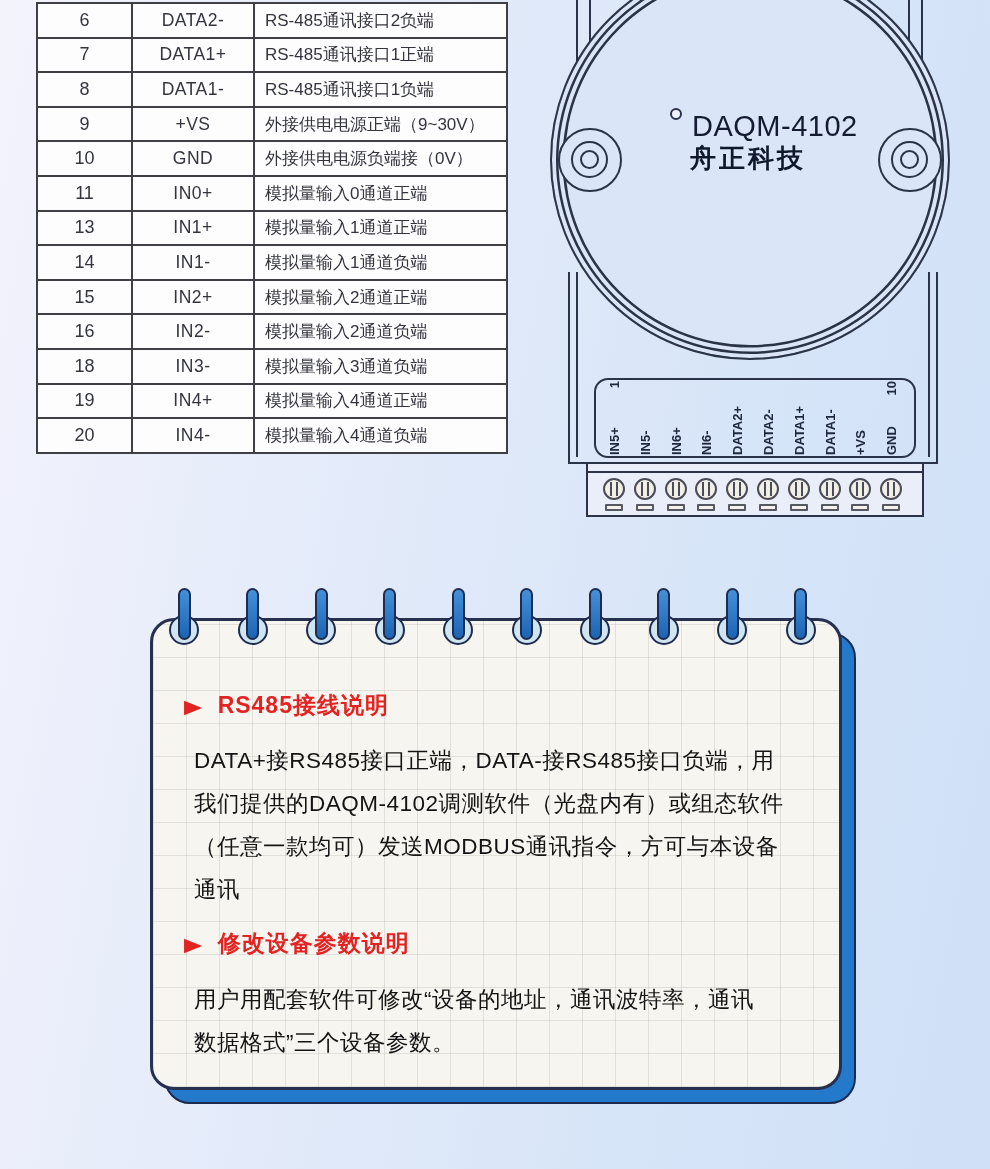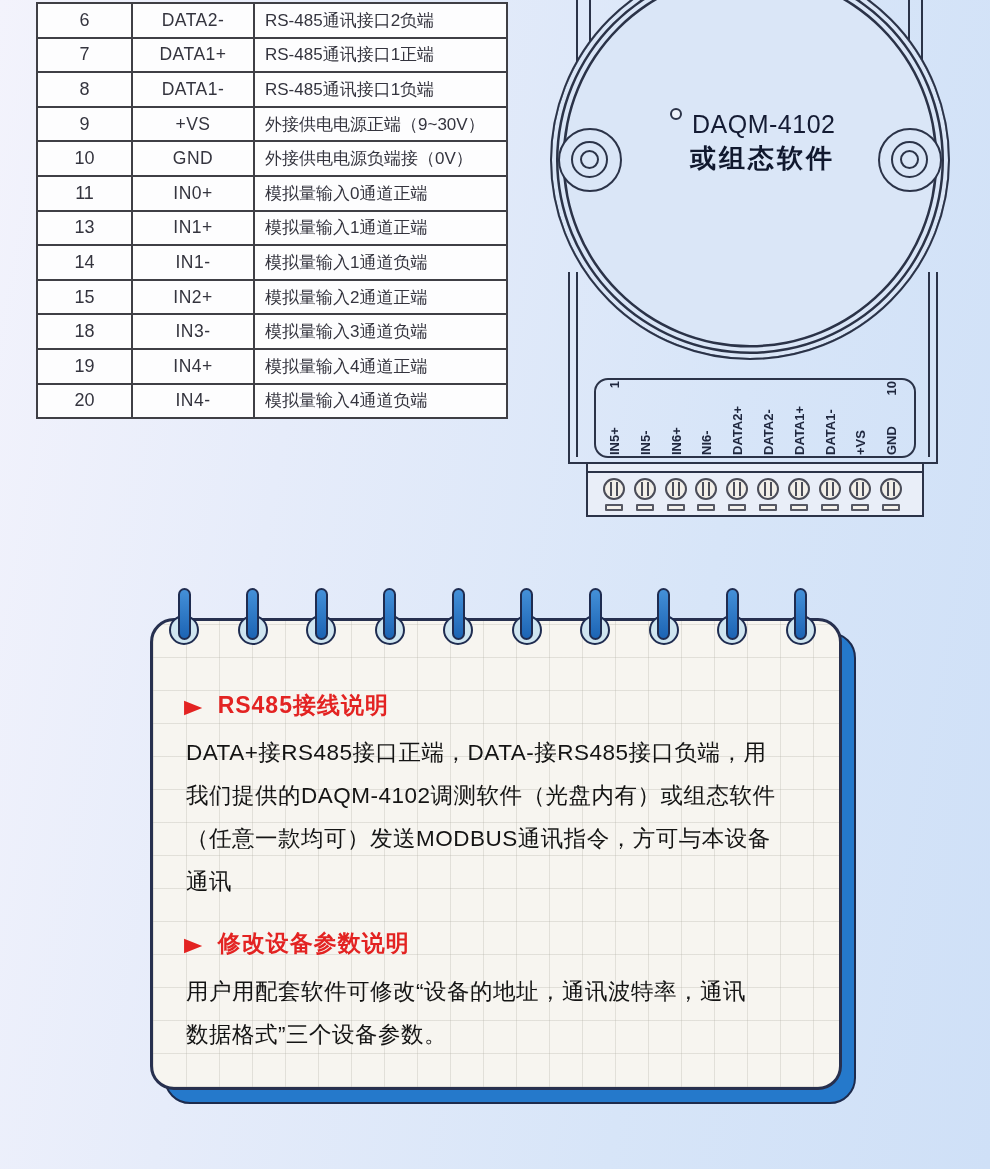--- a/index.html
+++ b/index.html
@@ -38,21 +38,21 @@
     position:absolute; left:568px; top:272px; width:370px; height:192px; box-sizing:border-box;
     border-left:2.5px solid var(--outline,#2b3348); border-right:2.5px solid var(--outline,#2b3348);
     border-bottom:2.5px solid var(--outline,#2b3348);
   }
   .body-rect-inner{
     position:absolute; left:6px; right:6px; top:0; bottom:5px;
     border-left:2px solid var(--outline,#2b3348); border-right:2px solid var(--outline,#2b3348);
   }
   .led{position:absolute; left:670px; top:108px; width:12px; height:12px; border-radius:50%;
        border:2.5px solid var(--outline,#2b3348); background:#eef3fb; box-sizing:border-box;}
-  .model{position:absolute; left:692px; top:110px; width:220px; font-size:25px; color:#141b33; letter-spacing:.5px;}
+  .model{position:absolute; left:692px; top:110px; width:220px; font-size:29px; color:#141b33; letter-spacing:.5px;}
   .brand{position:absolute; left:690px; top:141px; width:220px; font-size:26px; font-weight:bold; color:#10182e; letter-spacing:3px;}
   .screwhole{position:absolute; width:64px; height:64px; border-radius:50%;
              border:2.5px solid var(--outline,#2b3348); background:#dae6f7; box-sizing:border-box;}
   .screwhole .ring{position:absolute; left:11px; top:11px; width:37px; height:37px; border-radius:50%;
                    border:2.5px solid var(--outline,#2b3348); box-sizing:border-box;}
   .screwhole .hole{position:absolute; left:20px; top:20px; width:19px; height:19px; border-radius:50%;
                    border:2.5px solid var(--outline,#2b3348); box-sizing:border-box;}
   .sh-l{left:558px; top:128px;} .sh-r{left:878px; top:128px;}
   .tpanel{
     position:absolute; left:594px; top:378px; width:322px; height:80px; box-sizing:border-box;
@@ -89,21 +89,21 @@
   }
   .nb-rings{position:absolute; left:150px; top:585px; width:692px; height:70px;}
   .ring-circle{position:absolute; top:30px; width:30px; height:30px; border-radius:50%;
                background:#cfe5f0; border:2.5px solid #1f2c50; box-sizing:border-box;}
   .ring-stem{position:absolute; top:3px; width:13px; height:52px; border-radius:7px;
              background:linear-gradient(180deg,#4490d8,#1c64b4); border:2px solid #1f2c50; box-sizing:border-box;}
   .nb-h{position:absolute; left:186px; display:flex; align-items:center; gap:16px;
         font-size:23px; font-weight:600; color:var(--red,#e32322); letter-spacing:1px;}
   .nb-h .arrow{font-size:19px; transform:scaleX(1.25); display:inline-block; margin-top:1px;}
   .nb-h1{top:690px;} .nb-h2{top:928px;}
-  .nb-p{position:absolute; left:186px; width:632px; margin:0;
+  .nb-p{position:absolute; left:186px; width:632px; margin:8px;
         font-size:22.5px; line-height:43px; color:#141414; white-space:pre-line; letter-spacing:.5px;}
   .nb-p1{top:731px;} .nb-p2{top:970px;}
 </style>
 </head>
 <body>
 
 <div class="page" style="--outline: #2b3348; --red: #e32322; --nbblue: #2579cb; --cardbg: #f7f5f0;">
 
   <table class="pin-table">
     <tbody>
@@ -146,20 +146,25 @@
           <td class="c-pin">14</td>
           <td class="c-name">IN1-</td>
           <td class="c-desc">模拟量输入1通道负端</td>
         </tr>
         <tr>
           <td class="c-pin">15</td>
           <td class="c-name">IN2+</td>
           <td class="c-desc">模拟量输入2通道正端</td>
         </tr>
         <tr>
+          <td class="c-pin">16</td>
+          <td class="c-name">IN2-</td>
+          <td class="c-desc">模拟量输入2通道负端</td>
+        </tr>
+        <tr>
           <td class="c-pin">18</td>
           <td class="c-name">IN3-</td>
           <td class="c-desc">模拟量输入3通道负端</td>
         </tr>
         <tr>
           <td class="c-pin">19</td>
           <td class="c-name">IN4+</td>
           <td class="c-desc">模拟量输入4通道正端</td>
         </tr>
         <tr>
@@ -180,21 +185,21 @@
     <div class="screwhole sh-l">
       <div class="ring"></div>
       <div class="hole"></div>
     </div>
     <div class="screwhole sh-r">
       <div class="ring"></div>
       <div class="hole"></div>
     </div>
     <div class="led"></div>
     <div class="model">DAQM-4102</div>
-    <div class="brand">或组态软件</div>
+    <div class="brand">舟正科技</div>
     <div class="tpanel">
         <div class="term has-pin" style="left: -19px;">
           <span>IN5+</span>
           <span>1</span>
         </div>
         <div class="term" style="left: 11.8px;">
           <span>IN5-</span>
         </div>
         <div class="term" style="left: 42.6px;">
           <span>IN6+</span>

